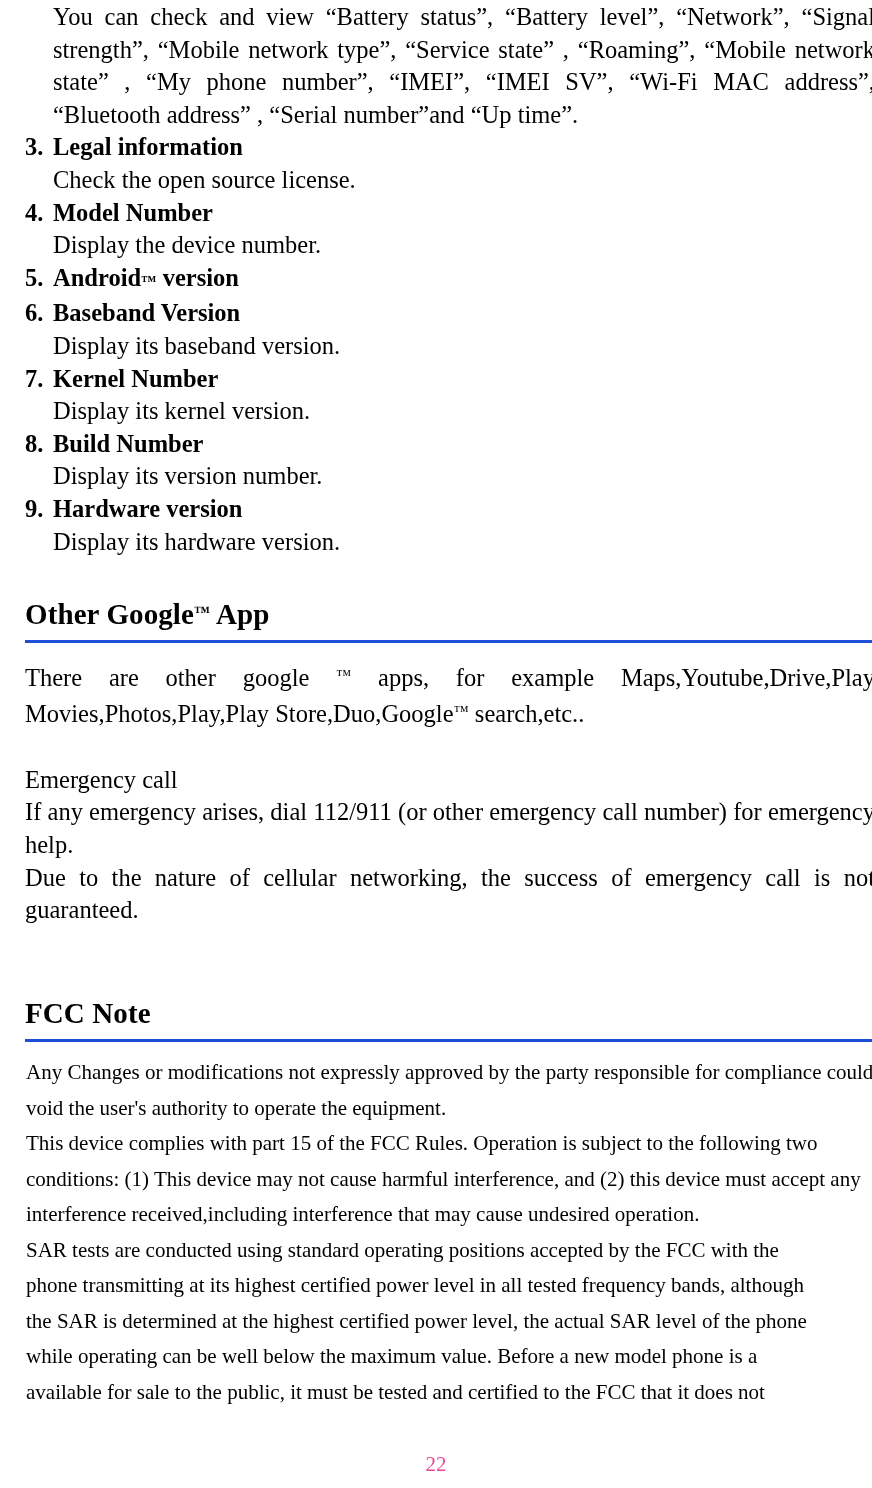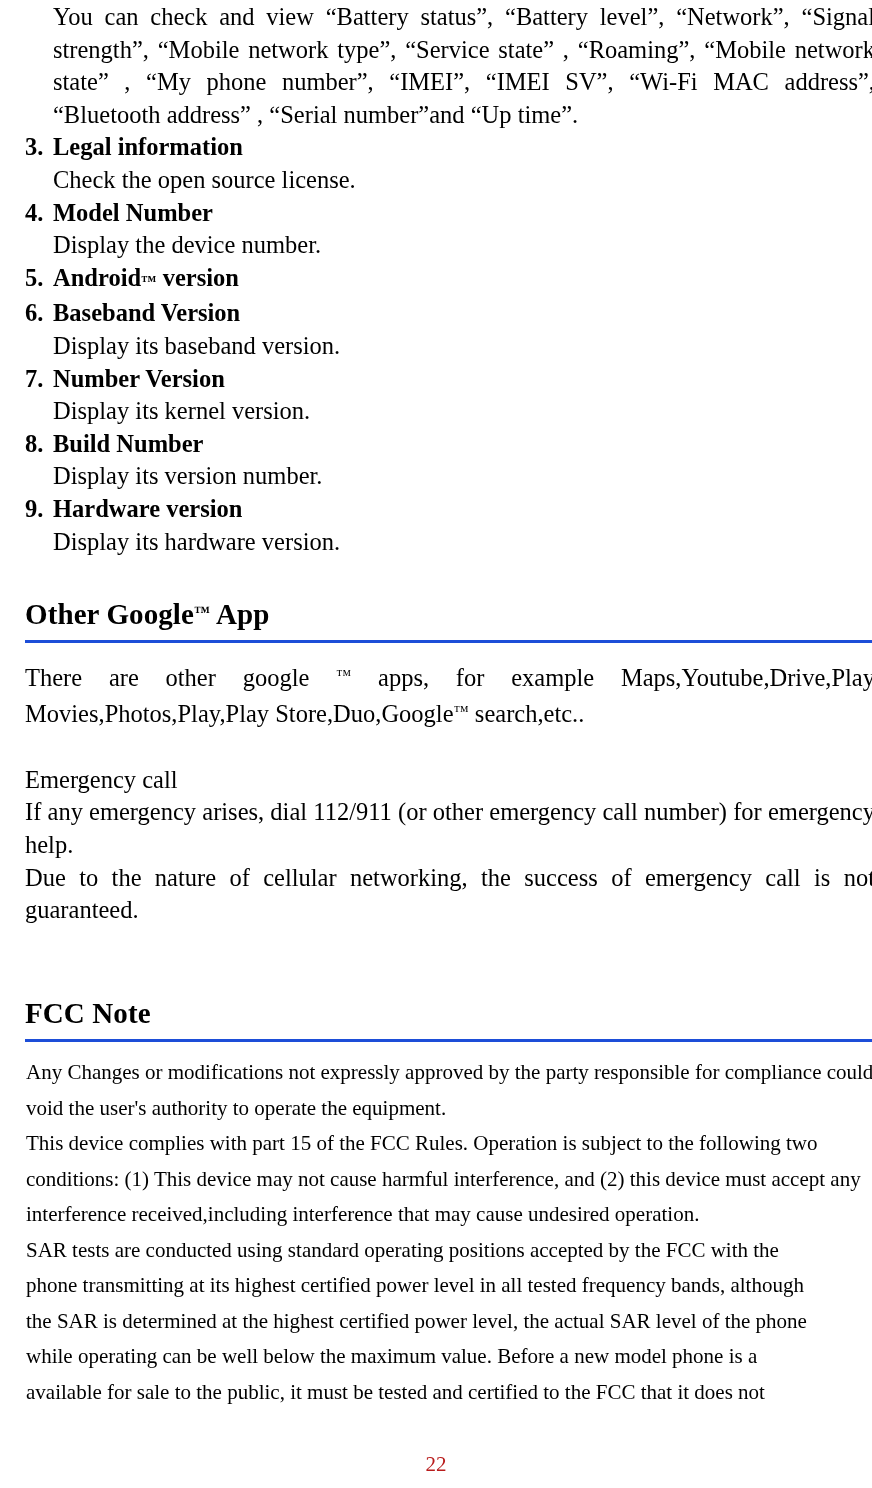--- a/index.html
+++ b/index.html
@@ -161,21 +161,21 @@
     position: absolute;
     left: 0;
     bottom: 12px;
     width: 872px;
     text-align: center;
   }
 
   .page-number {
     font-size: 21px;
     line-height: 24px;
-    color: #b91c1c;
+    color: #ec4899;
   }
 </style>
 </head>
 <body>
 
 <div class="page">
   <div class="content">
 
     <p class="top-para">You can check and view “Battery status”, “Battery level”, “Network”, “Signal strength”, “Mobile network type”, “Service state” , “Roaming”, “Mobile network state” , “My phone number”,    “IMEI”, “IMEI SV”, “Wi-Fi MAC address”, “Bluetooth address” , “Serial number”and “Up time”.</p>
 
@@ -208,21 +208,21 @@
         <div class="item-head">
           <span class="item-num">6.</span>
           <span class="item-title">Baseband Version</span>
         </div>
         <div class="item-desc">Display its baseband version.</div>
       </div>
 
       <div class="list-item">
         <div class="item-head">
           <span class="item-num">7.</span>
-          <span class="item-title">Number Version</span>
+          <span class="item-title">Kernel Number</span>
         </div>
         <div class="item-desc">Display its kernel version.</div>
       </div>
 
       <div class="list-item">
         <div class="item-head">
           <span class="item-num">8.</span>
           <span class="item-title">Build Number</span>
         </div>
         <div class="item-desc">Display its version number.</div>

